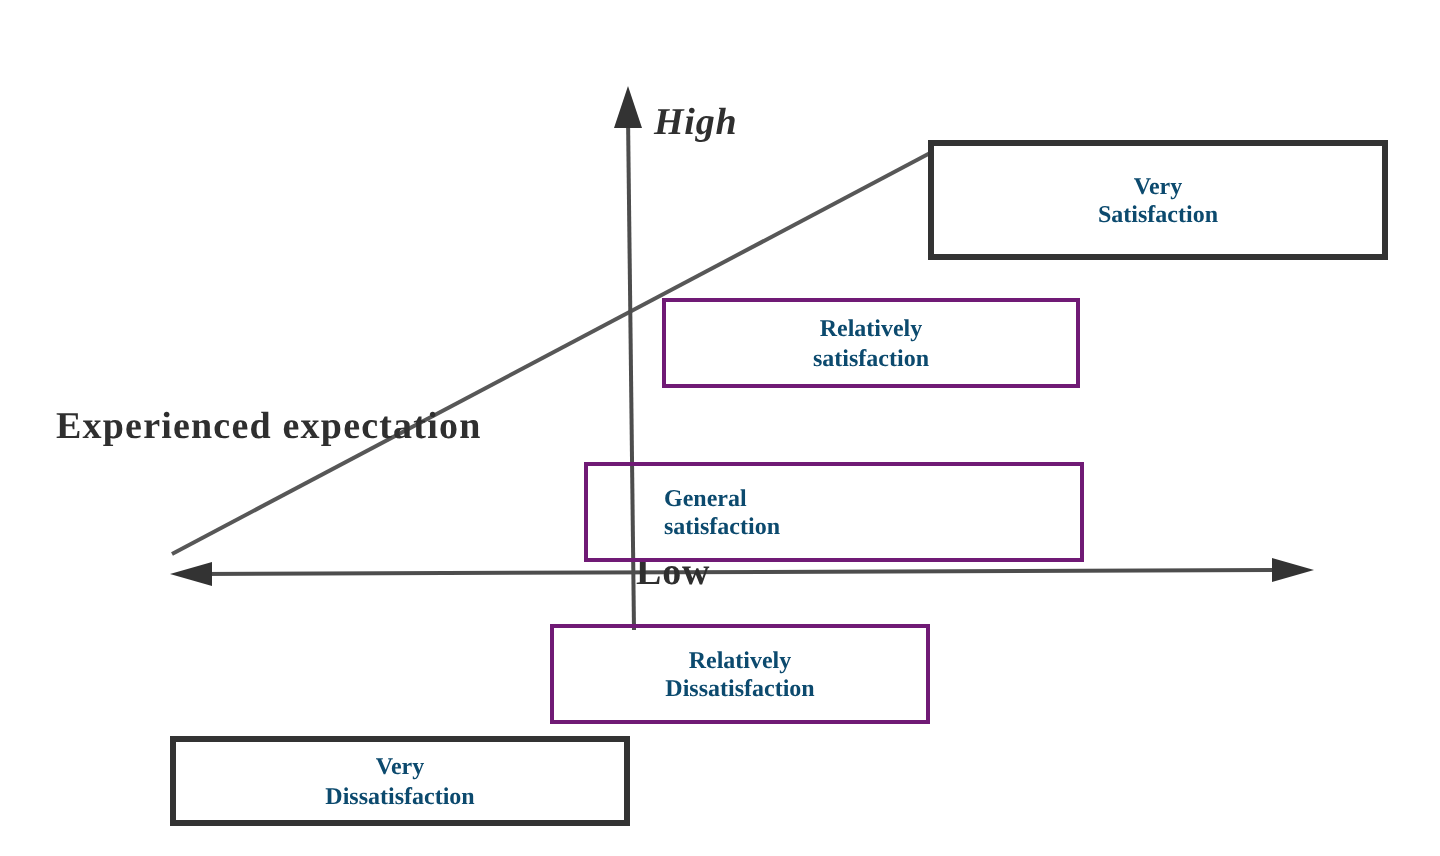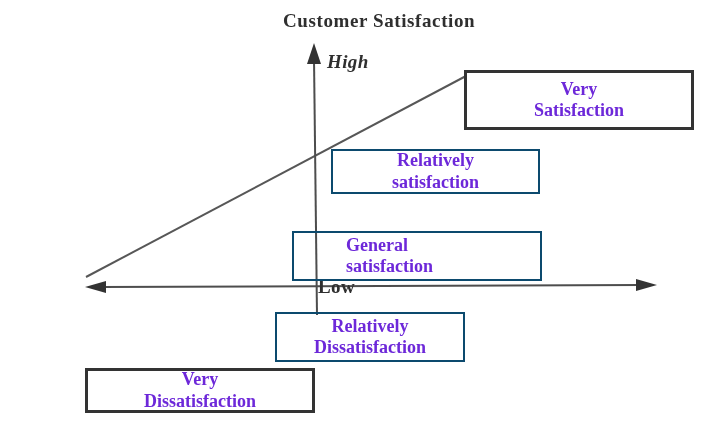--- a/index.html
+++ b/index.html
@@ -32,34 +32,34 @@
   .axis-label { font-size: 19px; letter-spacing: 0.4px; }
   .expectation { font-size: 19px; letter-spacing: 0.6px; }
   .box {
     position: absolute;
     z-index: 3;
     background: transparent;
     display: flex;
     align-items: center;
     justify-content: center;
     text-align: center;
-    color: #6d28d9;
+    color: #0c4a6e;
     font-weight: bold;
-    font-size: 18px;
+    font-size: 12px;
     line-height: 1.18;
     white-space: pre-line;
     box-sizing: border-box;
   }
   .box.dark  { border: 3px solid #333333; }
-  .box.light { border: 2px solid #0c4a6e; }
+  .box.light { border: 2px solid #701a75; }
   #box-very-satisfaction        { left: 464px; top:  70px; width: 230px; height: 60px; }
   #box-relatively-satisfaction  { left: 331px; top: 149px; width: 209px; height: 45px; }
   #box-general-satisfaction     { left: 292px; top: 231px; width: 250px; height: 50px;
                                   justify-content: flex-start; text-align: left;
-                                  padding-left: 52px; }
+                                  padding-left: 38px; }
   #box-relatively-dissatisfaction { left: 275px; top: 312px; width: 190px; height: 50px; }
   #box-very-dissatisfaction     { left:  85px; top: 368px; width: 230px; height: 45px; }
   #label-title       { left: 283px; top:  10px; }
   #label-high        { left: 327px; top:  51px; font-style: italic; }
   #label-low         { left: 318px; top: 276px; }
   #label-expectation { left:  28px; top: 203px; }
 </style>
 </head>
 <body>
 
@@ -70,26 +70,26 @@
     <line x1="86" y1="277" x2="466" y2="76" stroke="#575757" stroke-width="2"></line>
 
     <line x1="314" y1="58" x2="317" y2="315" stroke="#4d4d4d" stroke-width="2"></line>
     <polygon points="314,43 307,64 321,64" fill="#333333"></polygon>
 
     <line x1="100" y1="287" x2="642" y2="285" stroke="#4d4d4d" stroke-width="2"></line>
     <polygon points="85,287 106,281 106,293" fill="#333333"></polygon>
     <polygon points="657,285 636,279 636,291" fill="#333333"></polygon>
   </svg>
 
-  <div id="label-title" class="txt title">Customer Satisfaction</div>
 
   <div id="label-high" class="txt axis-label">High</div>
 
   <div id="label-low" class="txt axis-label">Low</div>
 
+  <div id="label-expectation" class="txt expectation">Experienced expectation</div>
 
   <div id="box-very-satisfaction" class="box dark">Very
 Satisfaction</div>
 
   <div id="box-relatively-satisfaction" class="box light">Relatively
 satisfaction</div>
 
   <div id="box-general-satisfaction" class="box light">General
 satisfaction</div>
 

